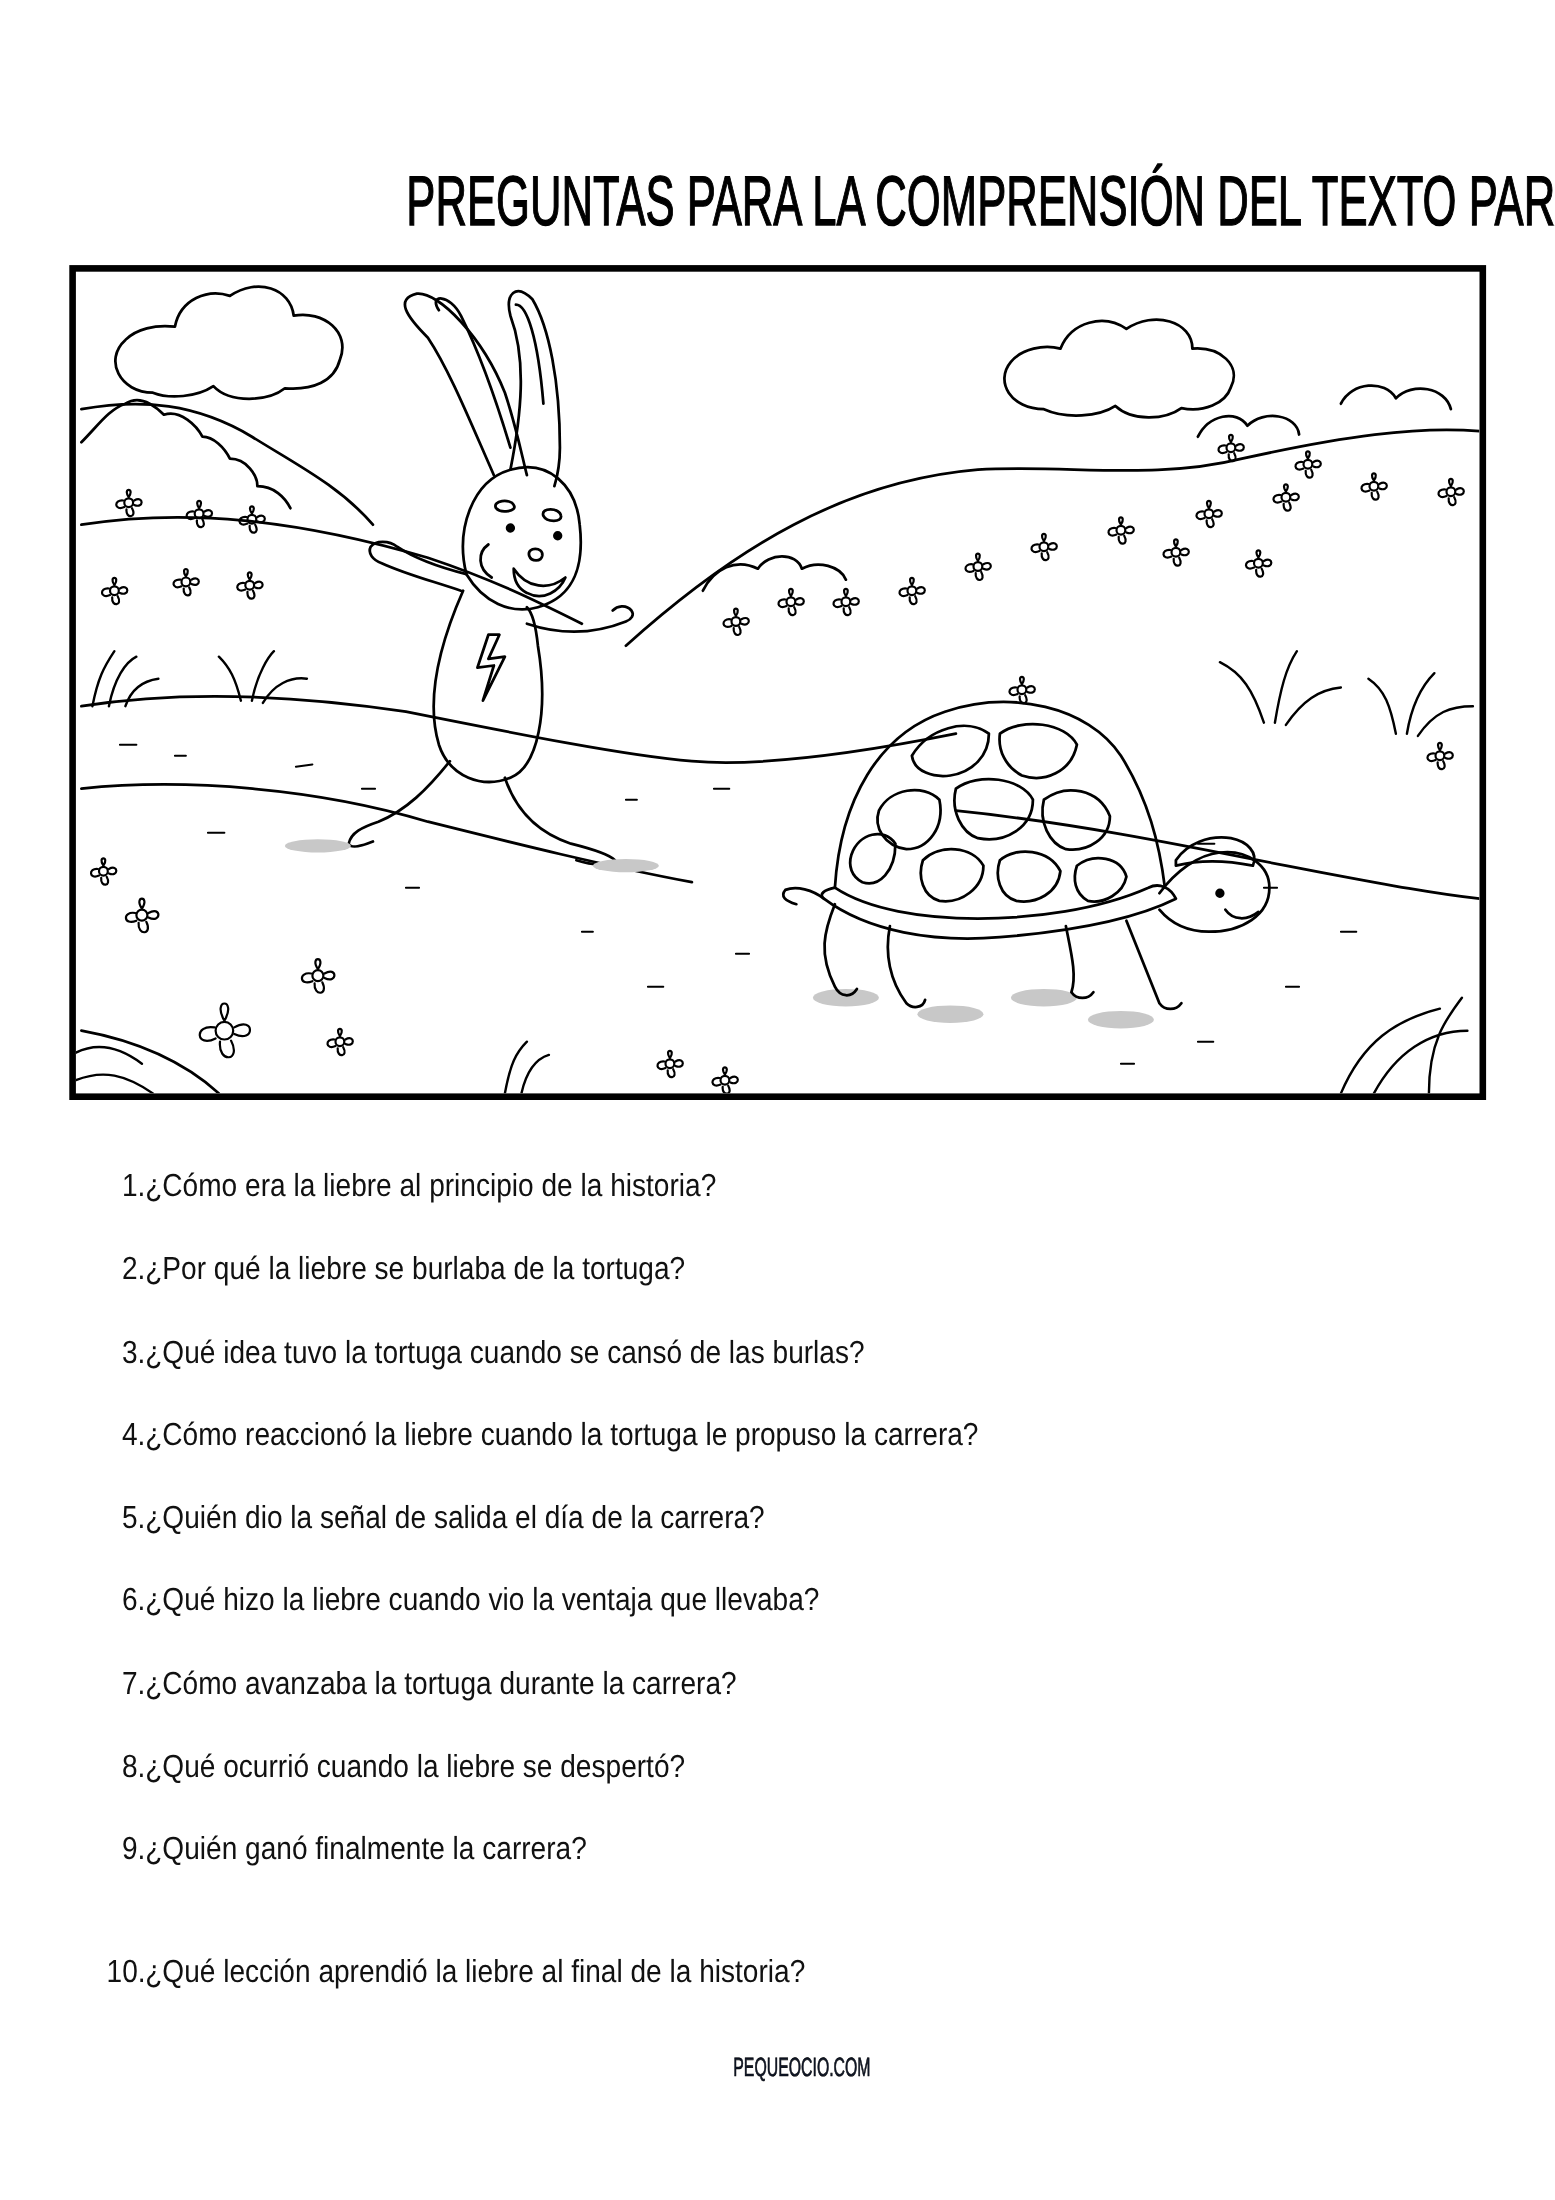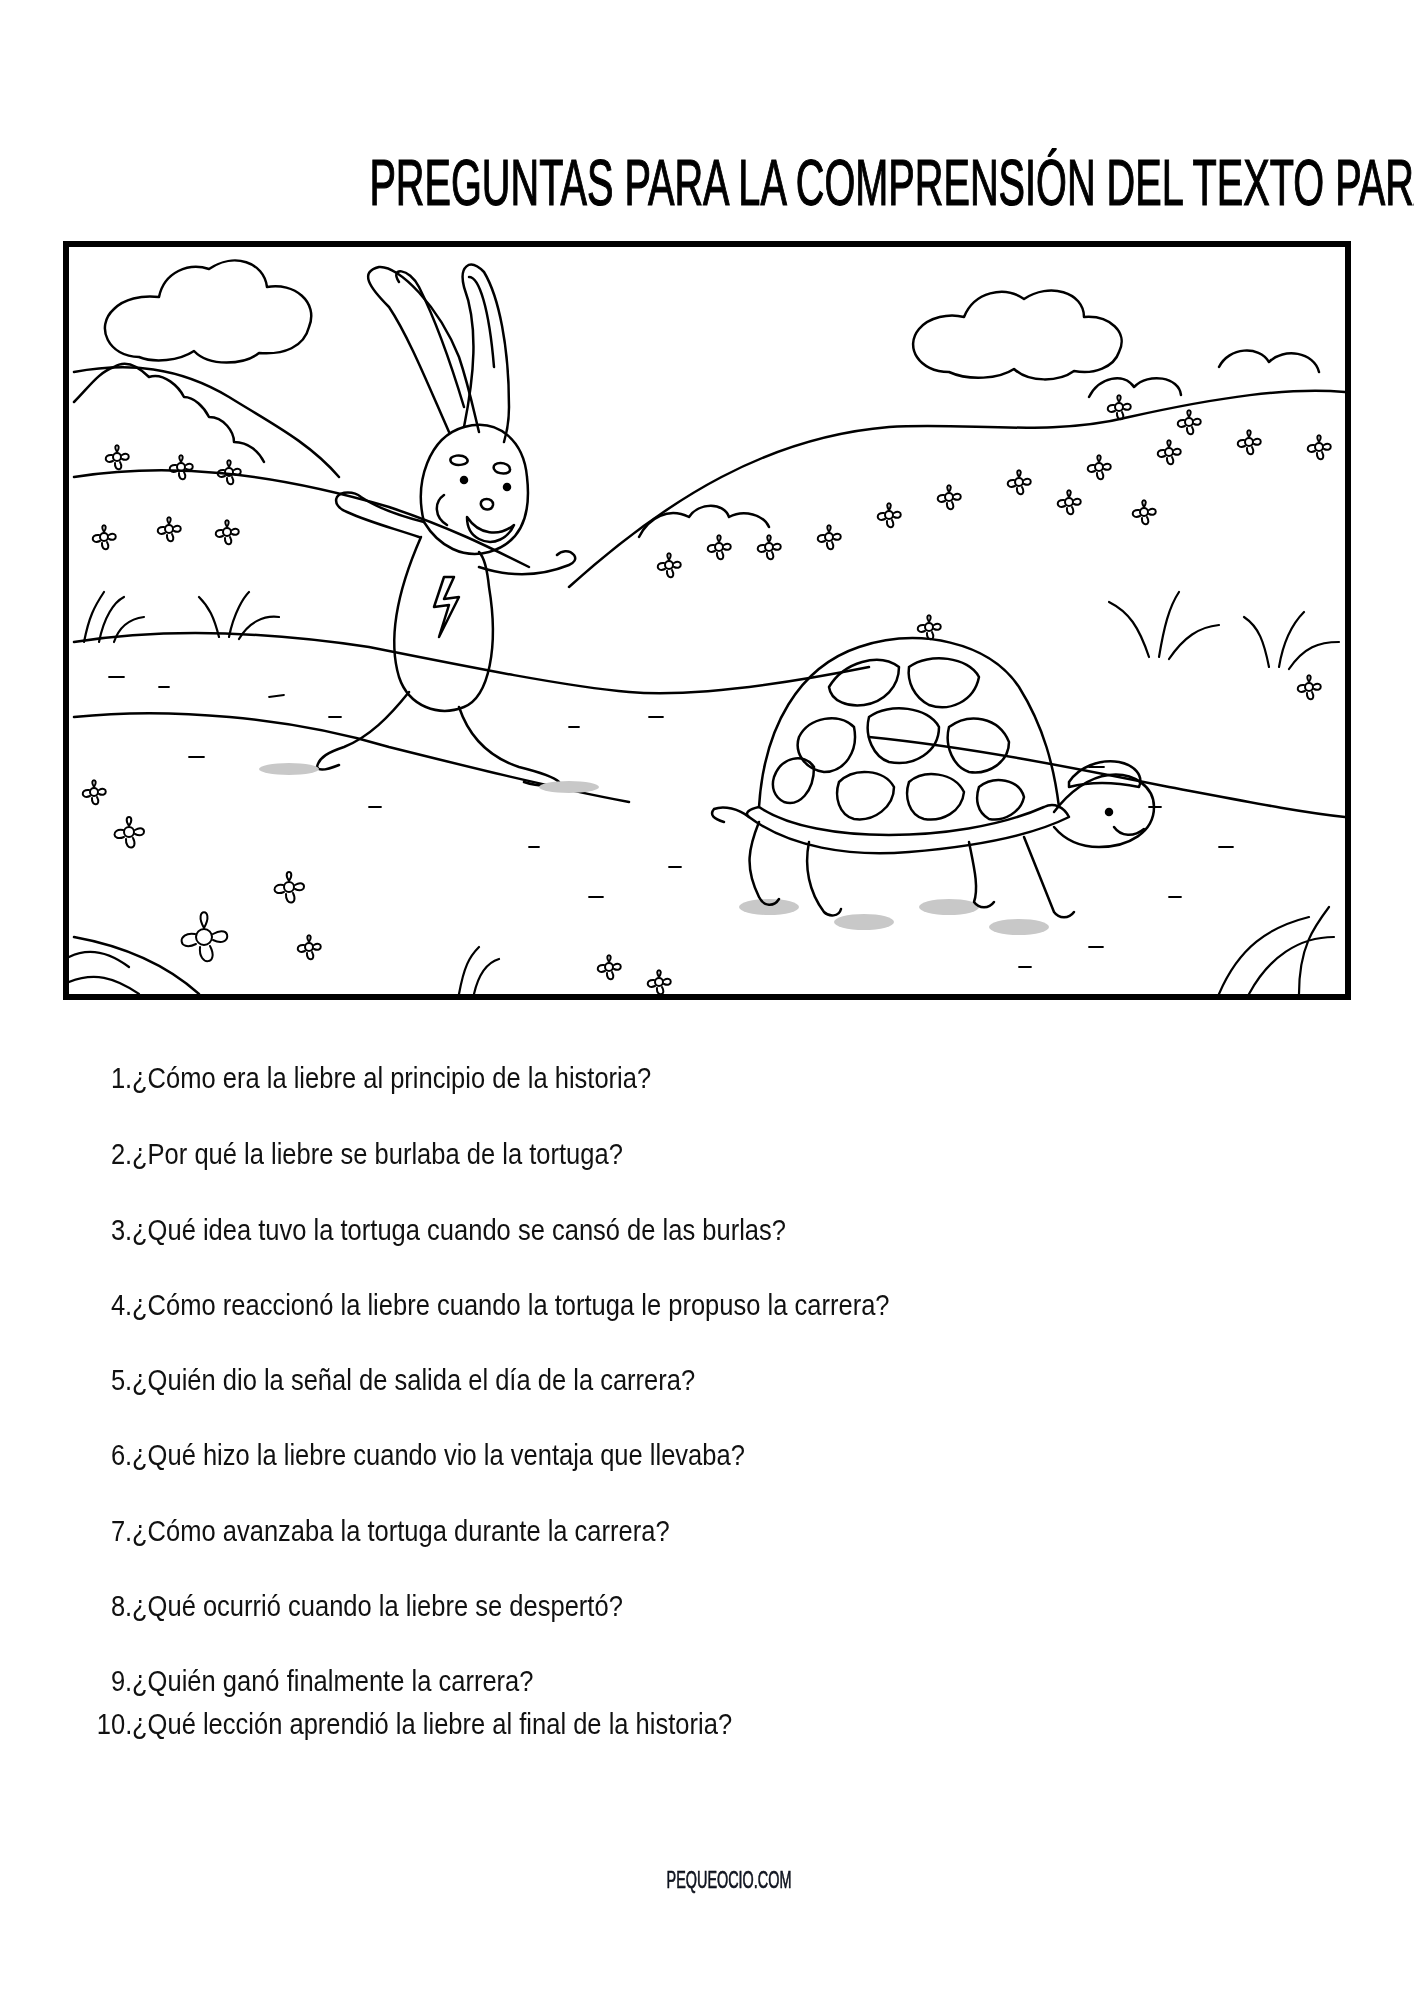--- a/index.html
+++ b/index.html
@@ -274,19 +274,19 @@
       <span class="txt">¿Cómo avanzaba la tortuga durante la carrera?</span>
     </li>
   <li class="q" style="top:528px">
       <span class="num"><span>8.</span></span>
       <span class="txt">¿Qué ocurrió cuando la liebre se despertó?</span>
     </li>
   <li class="q" style="top:603px">
       <span class="num"><span>9.</span></span>
       <span class="txt">¿Quién ganó finalmente la carrera?</span>
     </li>
-  <li class="q" style="top:646px">
+  <li class="q" style="top:715px">
       <span class="num"><span>10.</span></span>
       <span class="txt">¿Qué lección aprendió la liebre al final de la historia?</span>
     </li>
 </ol>
 
 <div class="footer"><span>PEQUEOCIO.COM</span></div>
 
 </body></html>

